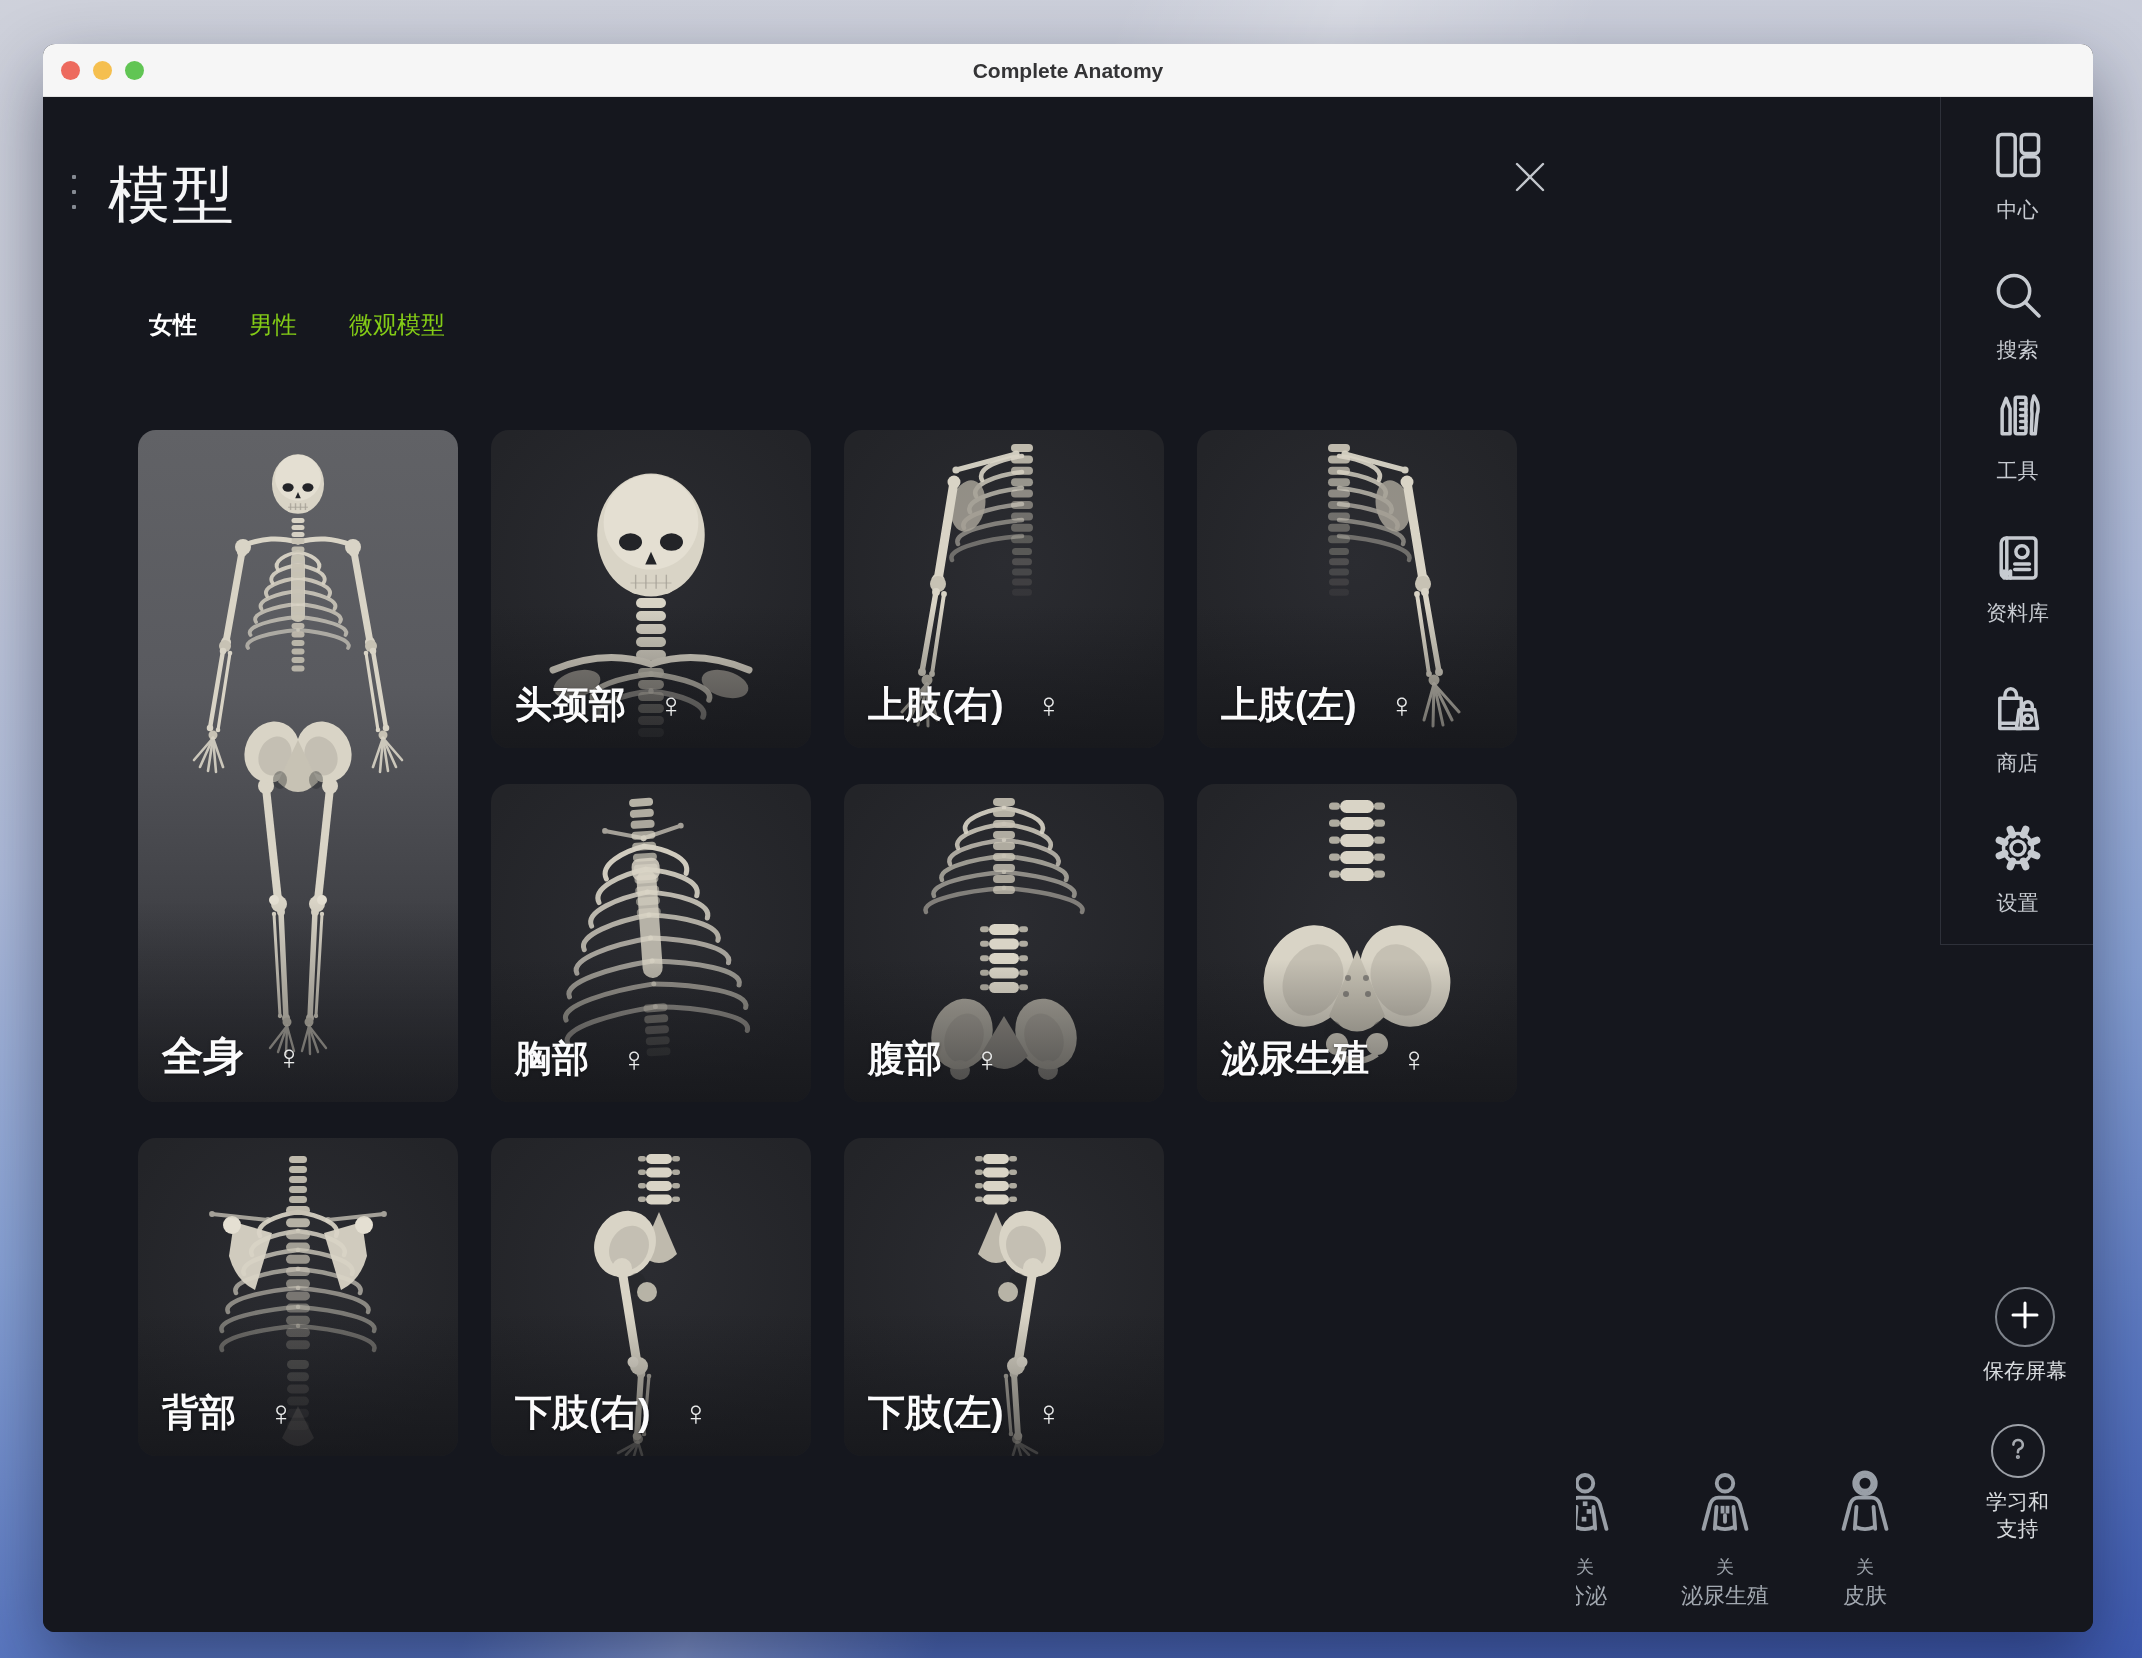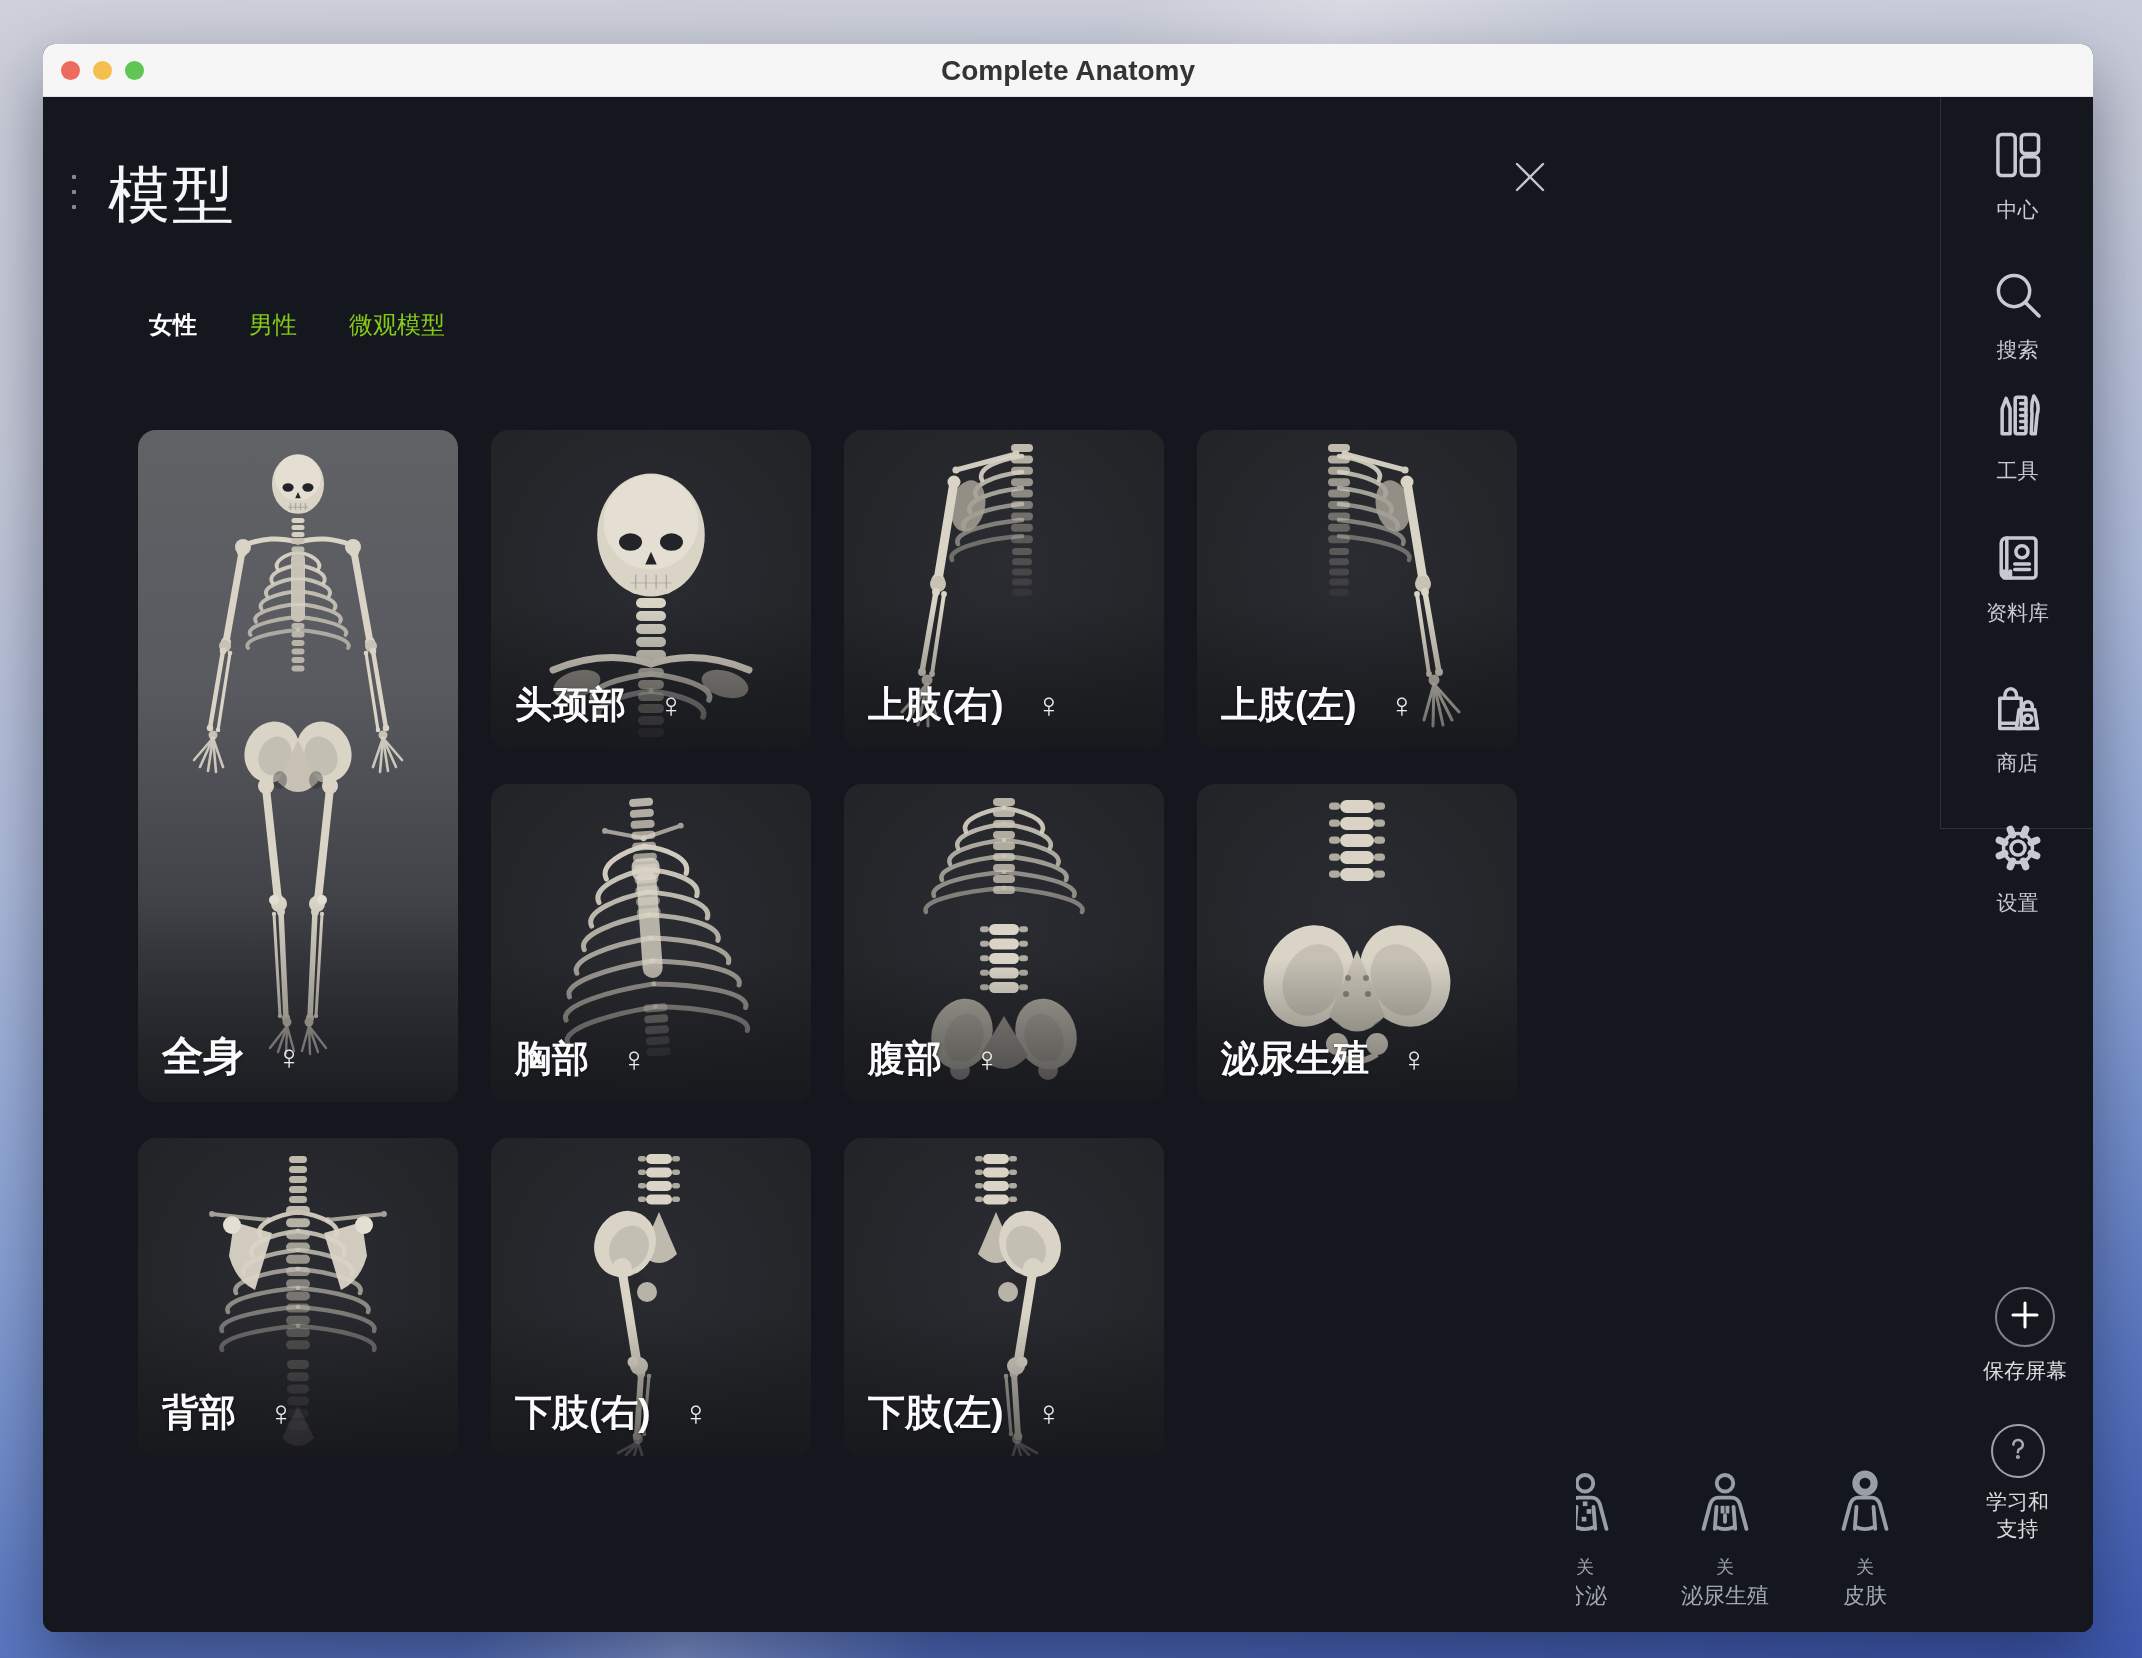--- a/index.html
+++ b/index.html
@@ -23,21 +23,21 @@
   .window { position:absolute; left:43px; top:44px; width:2050px; height:1588px;
     border-radius:12px; overflow:hidden;
     box-shadow:0 28px 70px rgba(10,15,40,.45); background:#15171e; }
 
   .titlebar { position:absolute; left:0; top:0; right:0; height:53px; background:#f6f6f6;
     border-bottom:1px solid #e2e2e2; }
   .traffic { position:absolute; top:17px; left:18px; display:flex; gap:13px; }
   .light { width:19px; height:19px; border-radius:50%; }
   .light.red { background:#ed6a5e; } .light.yellow { background:#f5bf4f; } .light.green { background:#61c554; }
   .win-title { position:absolute; left:0; right:0; top:0; height:53px; display:flex;
-    align-items:center; justify-content:center; font-size:28px; font-weight:700; color:#343436; }
+    align-items:center; justify-content:center; font-size:21px; font-weight:700; color:#343436; }
 
   .content { position:absolute; left:0; top:53px; right:0; bottom:0; background:#15171e; }
 
   
   .kebab { position:absolute; left:23px; top:78px; width:16px; height:34px; display:flex;
     flex-direction:column; align-items:center; justify-content:space-between; cursor:pointer; }
   .kebab i { width:4px; height:4px; border-radius:1px; background:#858a92; }
   .page-title { position:absolute; left:65px; top:56px; font-size:62px; font-weight:400;
     color:#f4f5f6; letter-spacing:2px; }
   .close-btn { position:absolute; left:1465px; top:58px; width:44px; height:44px; display:flex;
@@ -66,21 +66,21 @@
   .card .art { position:absolute; inset:0; }
   .card .art svg { width:100%; height:100%; display:block; }
   .card .label { position:absolute; left:24px; bottom:18px; display:flex; align-items:center;
     gap:32px; z-index:3; }
   .card .label .nm { font-size:37px; font-weight:700; color:#fbfbfc;
     text-shadow:0 1px 3px rgba(0,0,0,.5); }
   .card.featured .label .nm { font-size:41px; }
   .card .label .gd { font-size:35px; font-weight:400; color:#eceded; }
 
   
-  .rail { position:absolute; left:1897px; top:0; width:153px; height:732px;
+  .rail { position:absolute; left:1897px; top:0; width:153px; height:848px;
     border-left:1px solid #2e313a; border-bottom:1px solid #2e313a; }
   .rail-item { position:absolute; left:0; width:153px; display:flex; flex-direction:column;
     align-items:center; cursor:pointer; }
   .rail-item svg { width:56px; height:56px; stroke:#c7cbd1; fill:none; stroke-width:1.5;
     stroke-linecap:round; stroke-linejoin:round; }
   .rail-item .rl { margin-top:9px; font-size:21px; color:#c7cbd1; white-space:nowrap; }
 
   
   .fab { position:absolute; display:flex; flex-direction:column; align-items:center; cursor:pointer; }
   .fab .circ { width:60px; height:60px; border-radius:50%; border:2px solid #7e838b;

